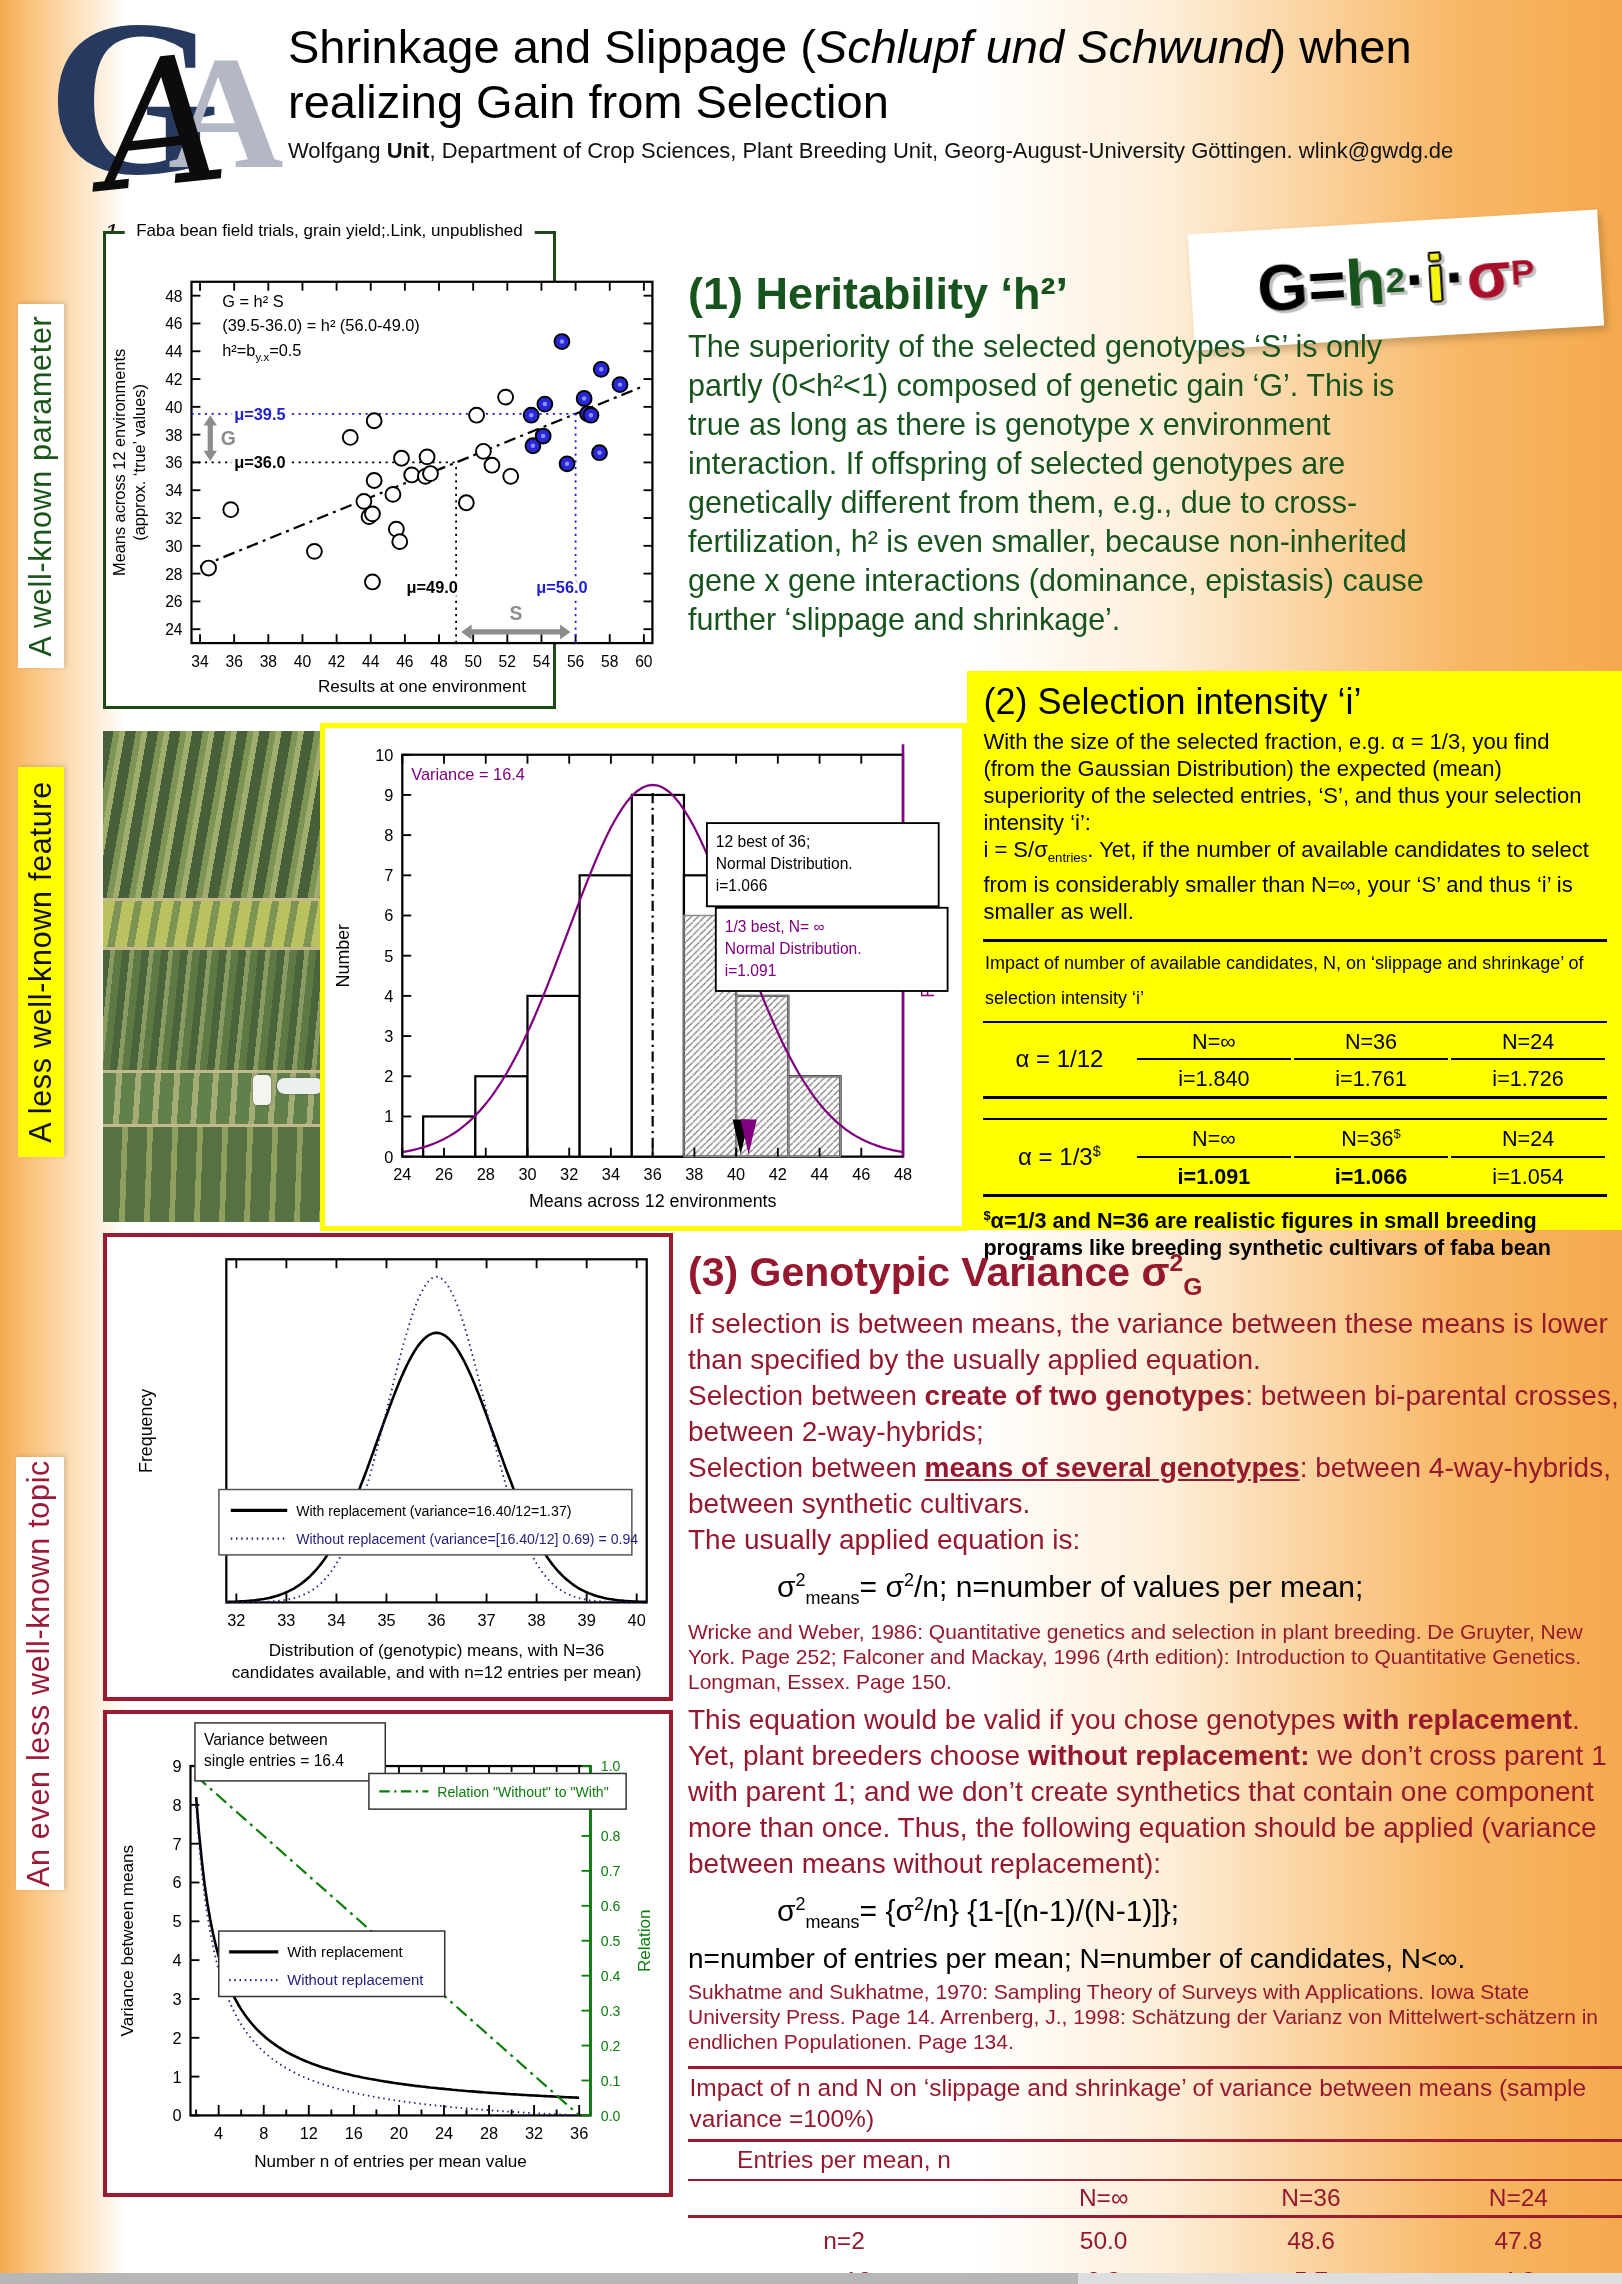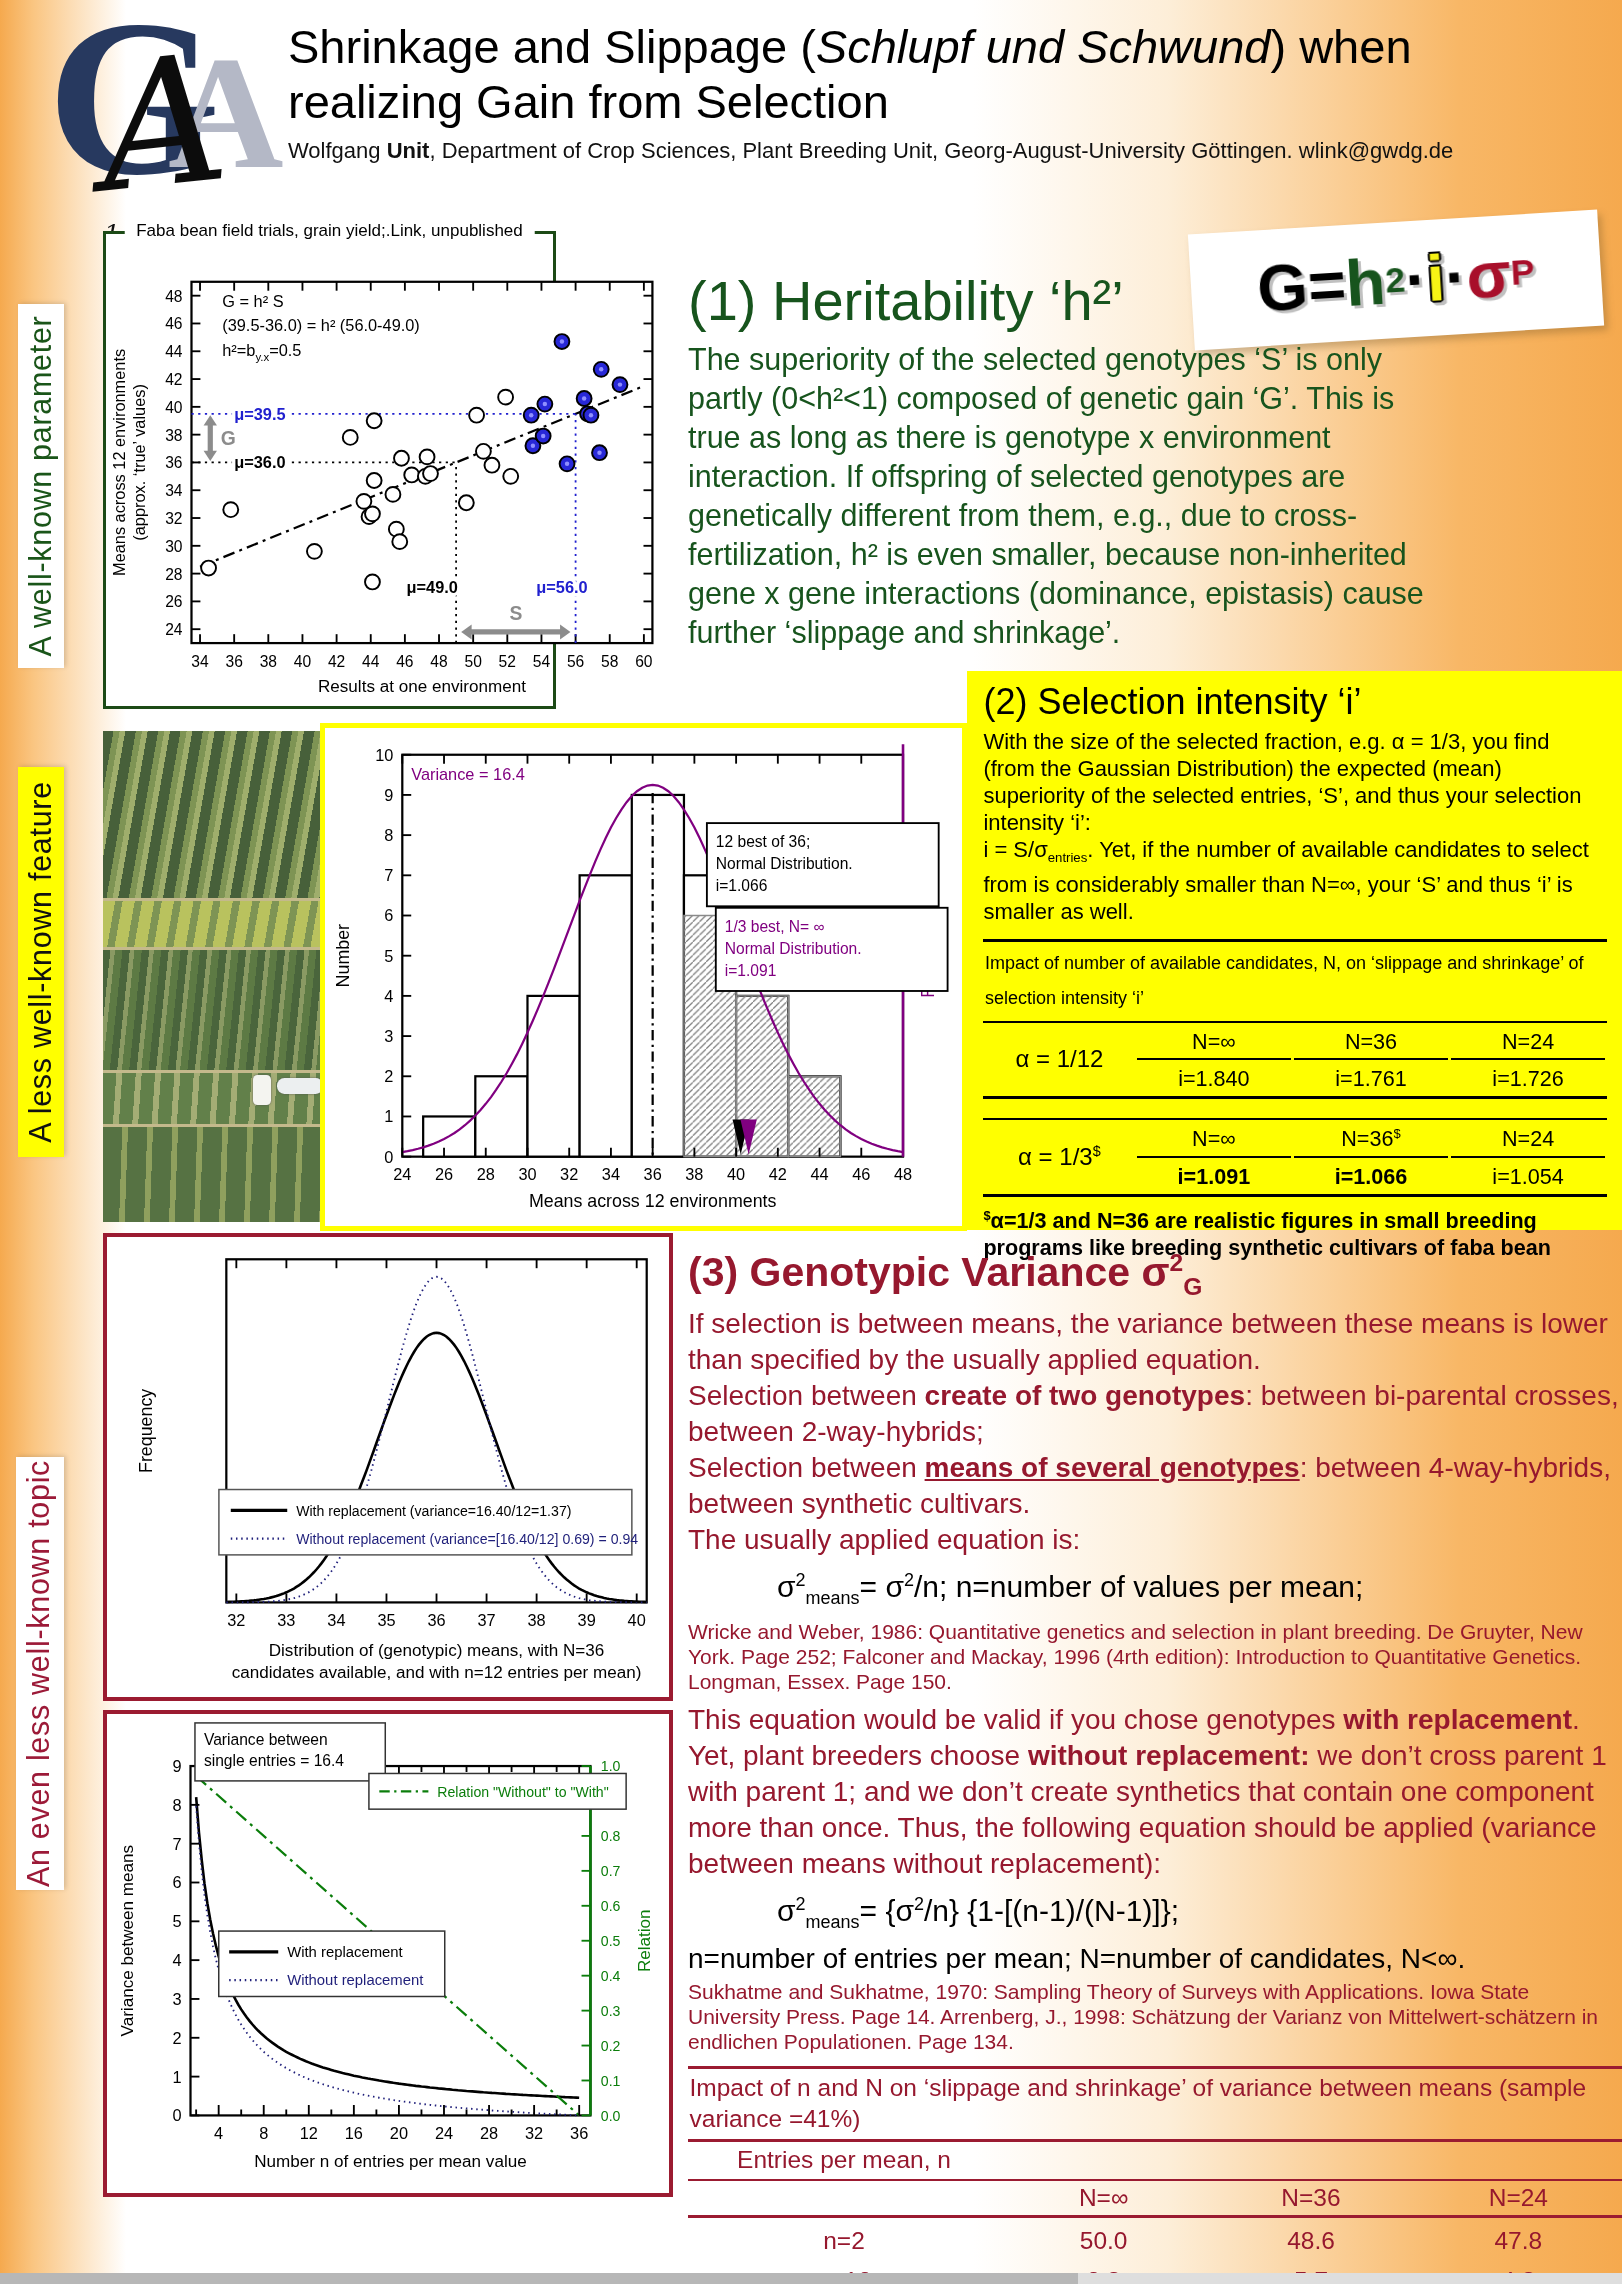--- a/index.html
+++ b/index.html
@@ -48,21 +48,21 @@
   .ph-r1{top:0;height:34%;border-top:none;background:repeating-linear-gradient(100deg,#47603a 0 10.4px,#7e9454 10.4px 16.4px,#9fae6c 16.4px 22px);}
   .ph-r2{top:34%;height:10%;background:repeating-linear-gradient(100deg,#b9c25e 0 12px,#7e9454 12px 19.3px);}
   .ph-r3{top:44%;height:25%;background:repeating-linear-gradient(96deg,#4a653c 0 7.4px,#8a9a63 7.4px 12px,#5d7a44 12px 19.3px);}
   .ph-r4{top:69%;height:11%;background:repeating-linear-gradient(94deg,#62804a 0 13.4px,#a4ad75 13.4px 19.3px);}
   .ph-r5{top:80%;height:20%;background:repeating-linear-gradient(92deg,#567243 0 19.3px,#8fa05e 19.3px 25px);}
   .ph-van{position:absolute;left:69%;top:70%;width:18px;height:30px;background:#f4f4f0;border-radius:4.5px;box-shadow:0 0 2.2px #555;}
   .ph-tunnel{position:absolute;left:80%;top:70.6%;width:46px;height:16.4px;background:#eceff0;border-radius:7.4px;box-shadow:0 0 2.2px #555;}
 
   
   .sec1{position:absolute;left:688px;top:268px;width:755px;color:#17541d;}
-  .sec1 h2{margin:0 0 7.4px 0;font-size:56px;font-weight:normal;}
+  .sec1 h2{margin:0 0 7.4px 0;font-size:45px;font-weight:bold;}
   .sec1 .body{font-size:30.5px;line-height:39px;}
 
   .sec2{position:absolute;left:967px;top:671px;width:656px;height:559px;background:#ffff00;color:#000;padding:10.4px 16.4px 0 16.4px;box-sizing:border-box;}
   .sec2 h2{margin:0 0 4.5px 0;font-size:36px;font-weight:normal;}
   .sec2 .body{font-size:22px;line-height:27px;white-space:pre-line;}
   .t2{margin-top:13.4px;}
   .t2-title{border-top:3px solid #000;border-bottom:2.2px solid #000;padding:4.5px 1.5px;font-size:18px;line-height:35px;}
   .t2-grid{display:grid;grid-template-columns:152px 1fr 1fr 1fr;border-bottom:3px solid #000;padding:3px 0 4.5px 0;}
   .t2-grid.g2{border-top:2.2px solid #000;margin-top:19.3px;}
   .t2-alpha{grid-row:1/3;align-self:center;text-align:center;font-size:24px;}
@@ -433,21 +433,21 @@
 Selection between </span><span style="font-weight: bold;">create of two genotypes</span><span>: between bi-parental crosses, between 2-way-hybrids;
 Selection between </span><span style="font-weight: bold; text-decoration: underline;">means of several genotypes</span><span>: between 4-way-hybrids, between synthetic cultivars.
 The usually applied equation is:</span></div>
     <div class="eq" data-interactable="false"><span>σ</span><sup>2</sup><sub>means</sub><span>= σ</span><sup>2</sup><span>/n;   n=number of values per mean;</span></div>
     <div class="refs" data-interactable="false">Wricke and Weber, 1986: Quantitative genetics and selection in plant breeding. De Gruyter, New York. Page 252; Falconer and Mackay, 1996 (4rth edition): Introduction to Quantitative Genetics. Longman, Essex.  Page 150.</div>
     <div class="p" data-interactable="false"><span>This equation would be valid if you chose genotypes </span><span style="font-weight: bold;">with replacement</span><span>. Yet, plant breeders choose </span><span style="font-weight: bold;">without replacement:</span><span> we don’t cross parent 1 with parent 1; and we don’t create synthetics that contain one component more than once. Thus, the following equation should be applied (variance between means without replacement):</span></div>
     <div class="eq" data-interactable="false"><span>σ</span><sup>2</sup><sub>means</sub><span>= {σ</span><sup>2</sup><span>/n} {1-[(n-1)/(N-1)]};</span></div>
     <div class="eqnote" data-interactable="false">n=number of entries per mean;  N=number of candidates, N&lt;∞.</div>
     <div class="refs" data-interactable="false">Sukhatme and Sukhatme, 1970: Sampling Theory of Surveys with Applications. Iowa State University Press. Page 14.  Arrenberg, J., 1998: Schätzung der Varianz von Mittelwert-schätzern in endlichen Populationen. Page 134.</div>
     <div class="t3" data-interactable="false">
-      <div class="t3-title" data-interactable="false">Impact of n and N on ‘slippage and shrinkage’ of variance between means (sample variance =41%)</div>
+      <div class="t3-title" data-interactable="false">Impact of n and N on ‘slippage and shrinkage’ of variance between means (sample variance =100%)</div>
       <div class="t3-head" data-interactable="false">
         <div data-interactable="false">Entries per mean, n</div>
       </div>
       <div class="t3-sub" data-interactable="false">
         <div data-interactable="false"></div>
         <div data-interactable="false">N=∞</div>
         <div data-interactable="false">N=36</div>
         <div data-interactable="false">N=24</div>
       </div>
       <div class="t3-row" data-interactable="false">

